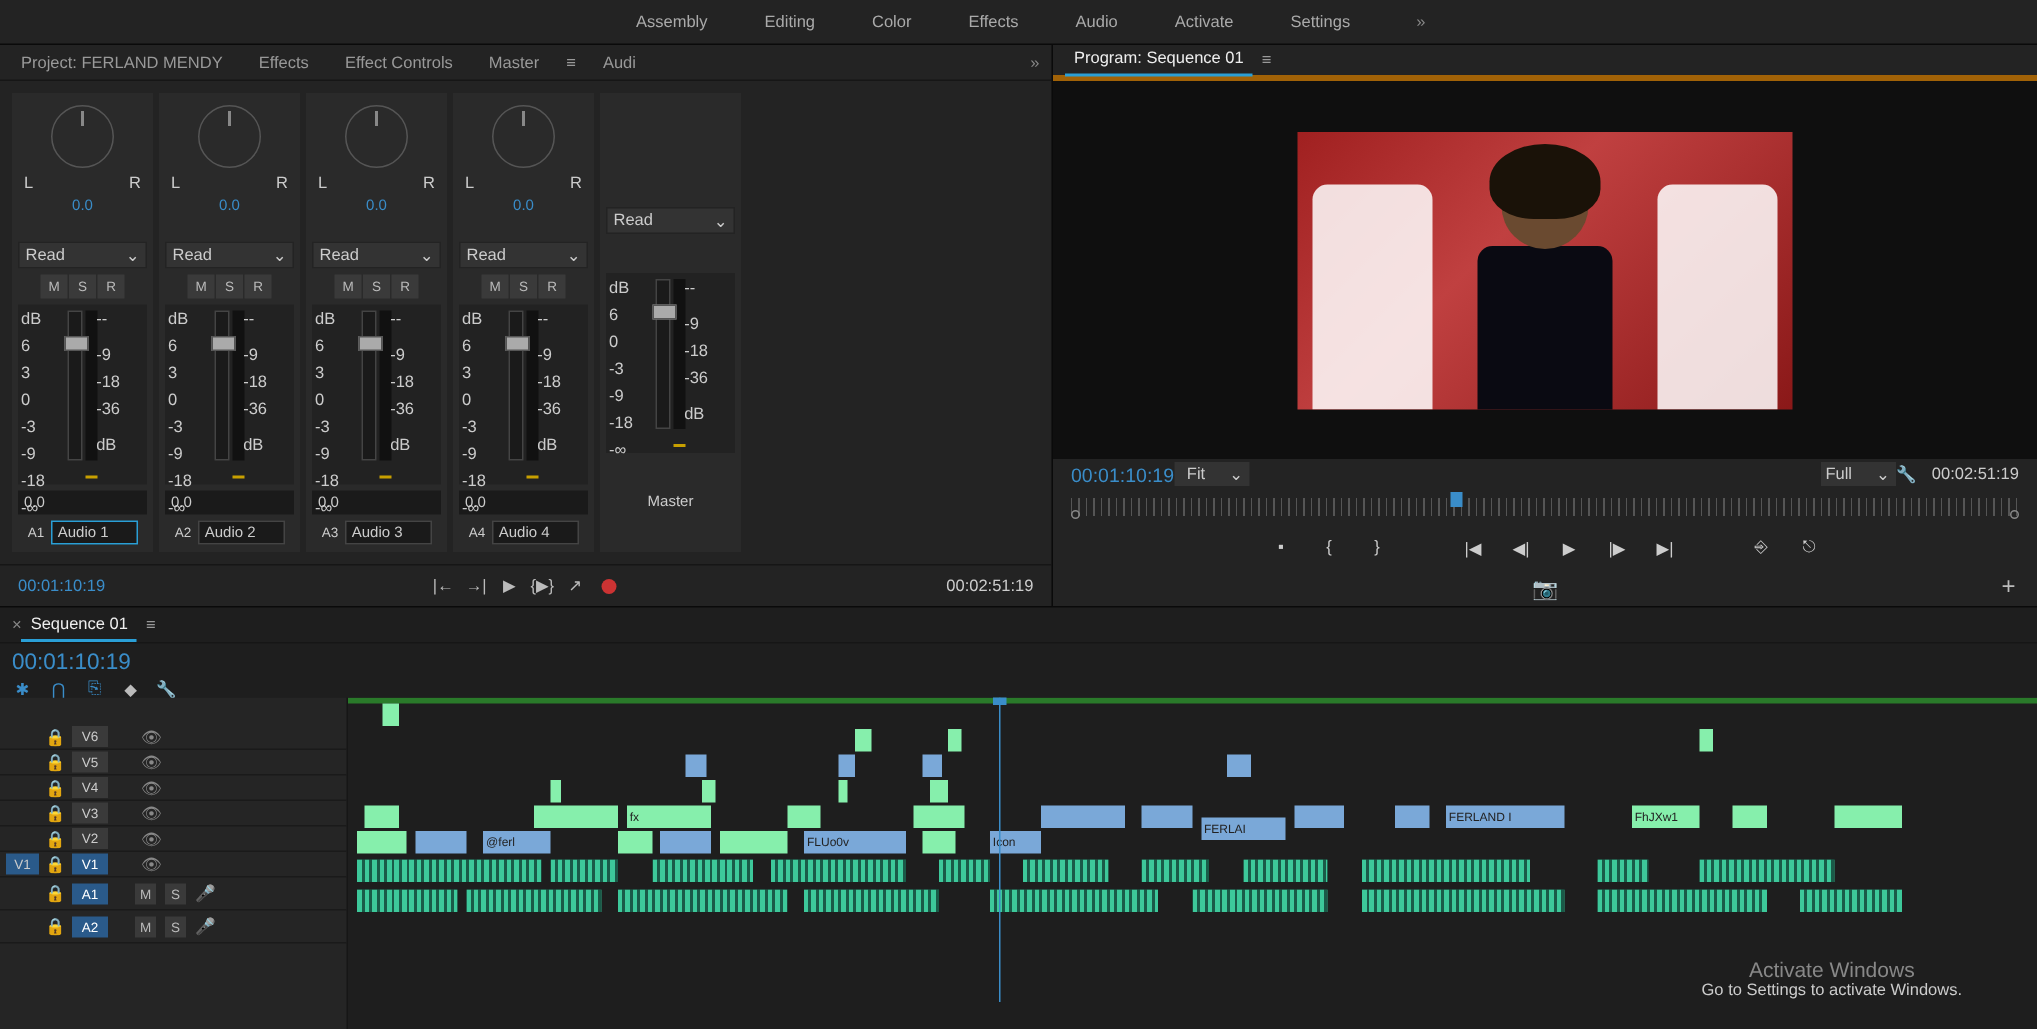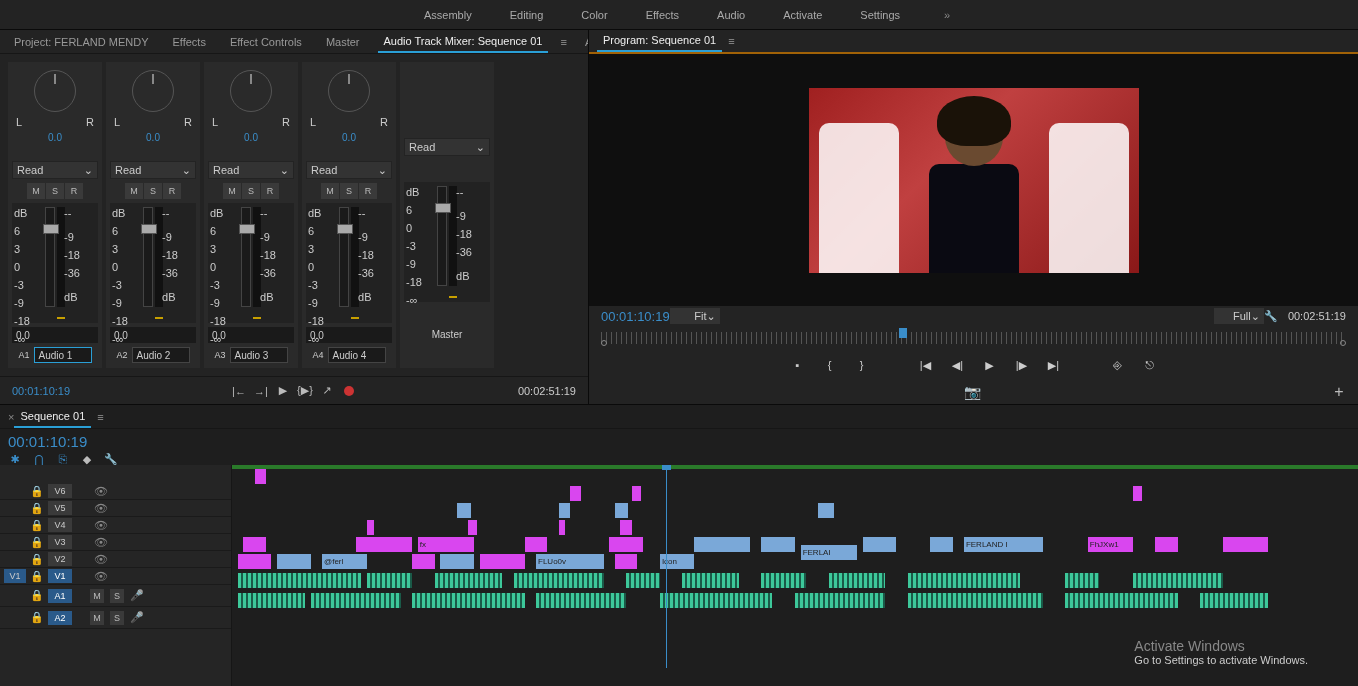--- a/index.html
+++ b/index.html
@@ -1,21 +1,21 @@
 <!DOCTYPE html>
 <html><head>
 <meta charset="utf-8">
 <style>
 *{margin:0;padding:0;box-sizing:border-box;font-family:"Segoe UI",Arial,sans-serif;font-size:11px;color:#ccc;user-select:none}
 body{background:#1e1e1e;width:1358px;height:686px;overflow:hidden;position:relative}
 .topbar{height:30px;background:#232323;display:flex;align-items:center;padding-left:420px;gap:30px;border-bottom:1px solid #0a0a0a}
 .topbar .ws{color:#aaa;cursor:pointer;padding:4px}
 .dbl{color:#888;margin-left:10px}
 .mid{display:flex;height:374px}
-.left-panel{width:588px;background:#232323;display:flex;flex-direction:column}
+.left-panel{width:701px;background:#232323;display:flex;flex-direction:column}
 .right-panel{flex:1;background:#232323;border-left:1px solid #0a0a0a}
 .tabs{height:24px;display:flex;align-items:center;padding:0 8px;gap:12px;border-bottom:1px solid #161616}
 .tab{color:#999;padding:4px 6px;white-space:nowrap}
 .tab.active{color:#eee;border-bottom:2px solid #2a9fd6}
 .mixer{flex:1;padding:8px;display:flex;gap:4px;overflow:hidden}
 .channel{width:94px;background:#2a2a2a;display:flex;flex-direction:column;align-items:center;padding:4px;gap:4px}
 .knob{width:42px;height:42px;border:1px solid #555;border-radius:50%;position:relative;margin-top:4px}
 .knob::after{content:"";position:absolute;top:3px;left:50%;width:2px;height:10px;background:#888;transform:translateX(-50%)}
 .lr{width:100%;display:flex;justify-content:space-between;padding:0 4px;color:#3a8dc9}
 .val{color:#3a8dc9;text-align:center;font-size:10px}
@@ -32,33 +32,33 @@
 .field{width:86px;height:16px;background:#1a1a1a;display:flex;align-items:center;padding:0 4px;font-size:10px}
 .label-row{display:flex;gap:4px;align-items:center}
 .trk-name{width:58px;height:16px;background:#1a1a1a;border:1px solid #444;display:flex;align-items:center;padding:0 4px;font-size:10px}
 .trk-name.sel{border-color:#2a9fd6}
 .mixer-footer{height:28px;display:flex;align-items:center;justify-content:space-between;padding:0 12px;border-top:1px solid #161616}
 .mf-left{color:#3a8dc9}
 .mf-ctr{display:flex;gap:8px;align-items:center}
 .ico{width:14px;height:14px;display:flex;align-items:center;justify-content:center;cursor:pointer;color:#bbb}
 .rec{width:10px;height:10px;background:#c33;border-radius:50%}
 .program{display:flex;flex-direction:column;height:100%}
-.prog-tabs{height:24px;display:flex;align-items:center;padding:0 8px;border-bottom:2px solid #a16207}
+.prog-tabs{height:24px;display:flex;align-items:center;padding:0 8px;border-bottom:4px solid #a16207}
 .monitor{flex:1;display:flex;align-items:center;justify-content:center;background:#0f0f0f;padding:8px}
 .video{width:330px;height:185px;background:linear-gradient(135deg,#a02020 0%,#c04040 40%,#8a1818 100%);position:relative;overflow:hidden}
 .person{position:absolute;bottom:0;left:50%;transform:translateX(-50%);width:120px;height:165px}
 .phead{width:58px;height:58px;background:#6a4a30;border-radius:50%;margin:0 auto;position:relative}
 .phair{position:absolute;top:-12px;left:-8px;width:74px;height:50px;background:#1a1208;border-radius:50% 50% 40% 40%}
 .pbody{width:90px;height:110px;background:#0a0a12;margin:-2px auto 0;border-radius:10px 10px 0 0}
 .bg-person{position:absolute;bottom:0;width:80px;height:150px;background:rgba(255,255,255,0.85);border-radius:10px 10px 0 0}
 .bg-person.l{left:10px}
 .bg-person.r{right:10px}
 .prog-info{height:20px;display:flex;align-items:center;justify-content:space-between;padding:0 12px}
 .tc{color:#3a8dc9;font-size:13px}
-.dd-sm{width:50px;height:16px;background:#333;display:flex;align-items:center;justify-content:flex-end;padding:0 4px;font-size:10px;gap:0}
+.dd-sm{width:50px;height:16px;background:#333;display:flex;align-items:center;justify-content:flex-end;padding:0 4px;font-size:10px;gap:16px}
 .ruler{height:24px;padding:6px 12px;position:relative}
 .rline{height:12px;background:repeating-linear-gradient(90deg,#555 0 1px,transparent 1px 5px);position:relative}
 .phead-ind{position:absolute;top:-4px;left:40%;width:8px;height:10px;background:#3a8dc9}
 .transport{height:30px;display:flex;align-items:center;justify-content:center;gap:12px}
 .tbtn{width:20px;height:20px;display:flex;align-items:center;justify-content:center;cursor:pointer}
 .add-row{height:24px;display:flex;align-items:center;justify-content:center;position:relative}
 .timeline{height:calc(686px - 404px);background:#1e1e1e;border-top:1px solid #0a0a0a;display:flex;flex-direction:column}
 .tl-tabs{height:24px;display:flex;align-items:center;padding:0 8px;border-bottom:1px solid #161616}
 .tl-head{height:36px;display:flex;align-items:flex-start;padding:4px 8px;gap:60px}
 .tl-tc{color:#3a8dc9;font-size:15px;font-weight:500}
@@ -71,25 +71,25 @@
 .trk-lbl{width:24px;height:14px;background:#3a3a3a;display:flex;align-items:center;justify-content:center;font-size:9px}
 .trk-lbl.on{background:#2a5a8a;color:#fff}
 .eye{width:12px;color:#888}
 .src{width:22px;height:14px;background:#2a5a8a;display:flex;align-items:center;justify-content:center;font-size:9px;position:absolute;left:4px}
 .tl-right{flex:1;position:relative;overflow:hidden}
 .tl-content{height:calc(100% - 18px);position:relative}
 .playhead{position:absolute;top:0;left:38.5%;width:1px;height:100%;background:#3a8dc9;z-index:10}
 .playhead::before{content:"";position:absolute;top:-3px;left:-4px;width:9px;height:8px;background:#3a8dc9}
 .bar{position:absolute;top:0;left:0;right:0;height:4px;background:#2a7a2a}
 .clip{position:absolute;height:15px;font-size:8px;display:flex;align-items:center;padding:0 2px;overflow:hidden;color:#222}
-.clip.pink{background:#d946ef}
+.clip.pink{background:#86efac}
 .clip.blue{background:#7aa8d8}
 .aud{position:absolute;height:15px;background:#1a5a48;overflow:hidden}
 .aud::after{content:"";position:absolute;inset:0;background:repeating-linear-gradient(90deg,#3dc89a 0 3px,#1a5a48 3px 5px)}
-.watermark{position:absolute;bottom:20px;right:50px;color:#666;font-size:12px;text-align:left}
+.watermark{position:absolute;bottom:20px;right:50px;color:#666;font-size:12px;text-align:center}
 .watermark .big{font-size:14px;color:#888}
 .logo-wm{position:absolute;top:50%;left:50%;transform:translate(-50%,-50%);color:#555;font-size:18px;text-align:center}
 </style>
 </head>
 <body>
 
 <div class="topbar">
   <span class="ws">Assembly</span>
   <span class="ws">Editing</span>
   <span class="ws">Color</span>
@@ -100,21 +100,20 @@
   <span class="dbl">»</span>
 </div>
 
 <div class="mid">
   <div class="left-panel">
     <div class="tabs">
       <span class="tab">Project: FERLAND MENDY</span>
       <span class="tab">Effects</span>
       <span class="tab">Effect Controls</span>
       <span class="tab">Master</span>
-      <span class="tab active">Audio Track Mixer: Sequence 01</span>
       <span style="color:#999">≡</span>
       <span class="tab">Audi</span>
       <span style="margin-left:auto;color:#888">»</span>
     </div>
     <div class="mixer">
 
       <div class="channel">
         <div class="knob"></div>
         <div class="lr">
             <span>L</span>

